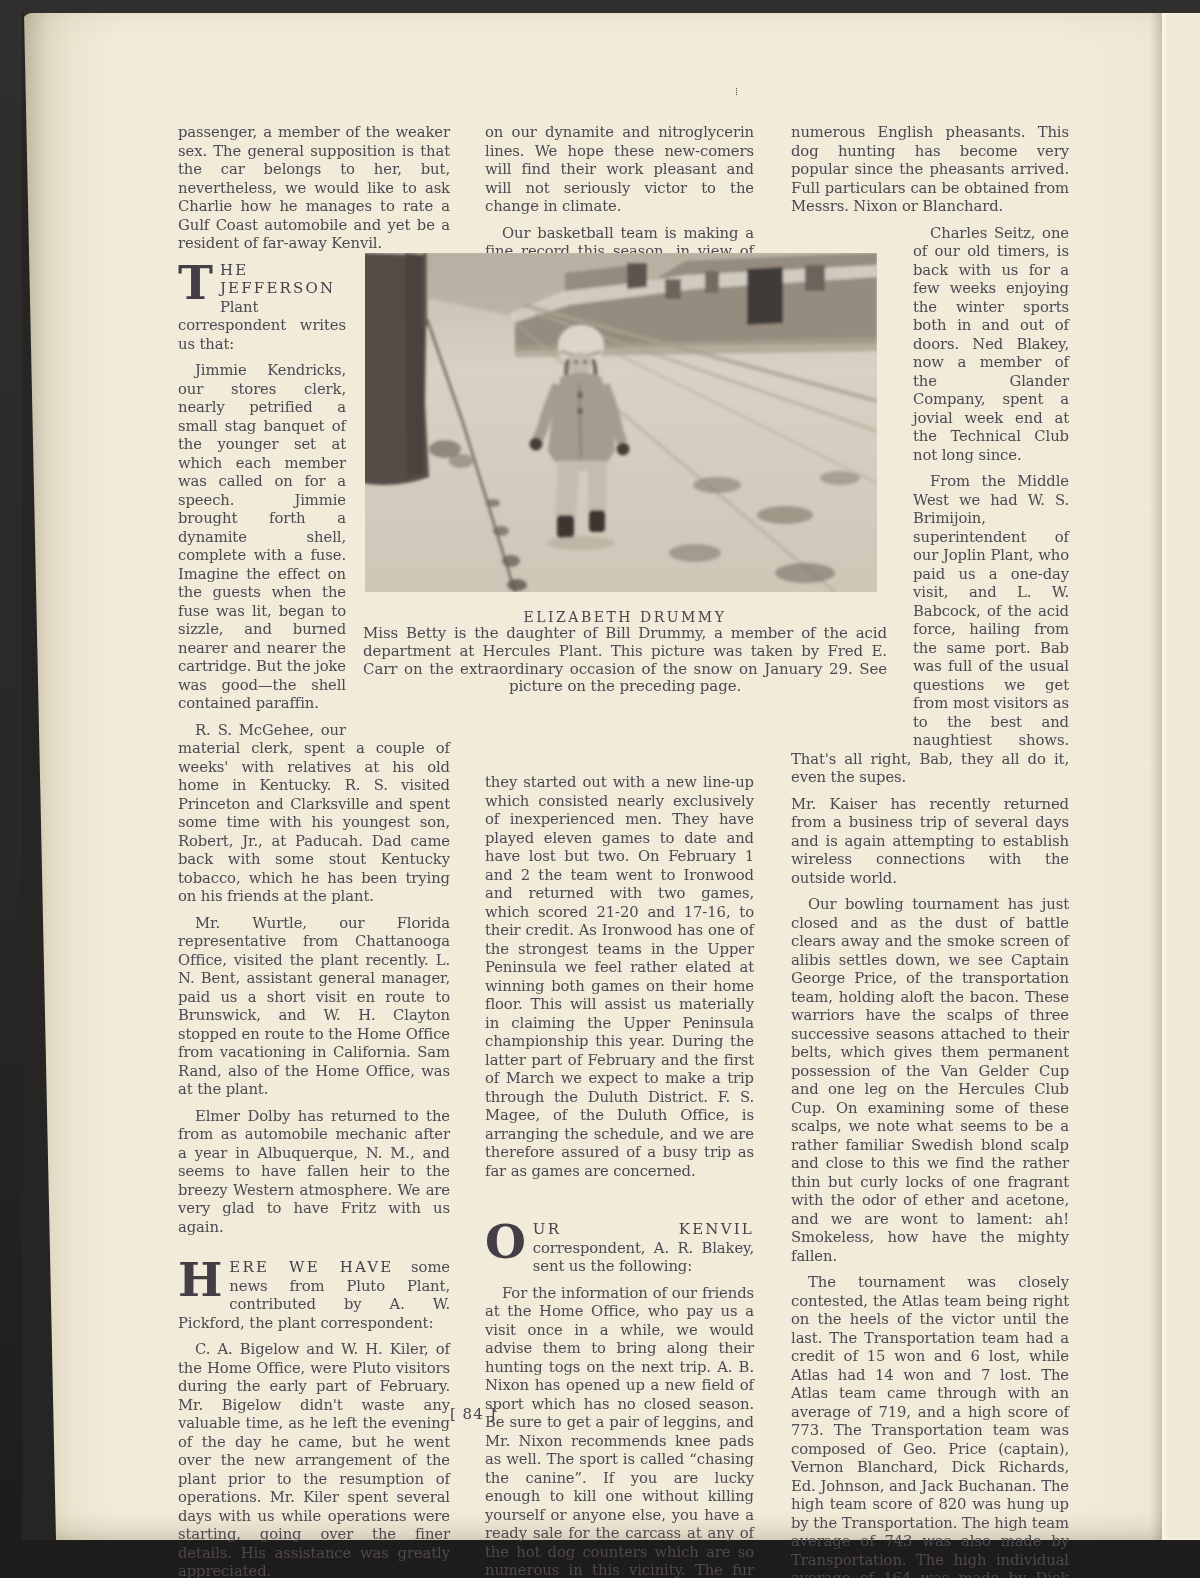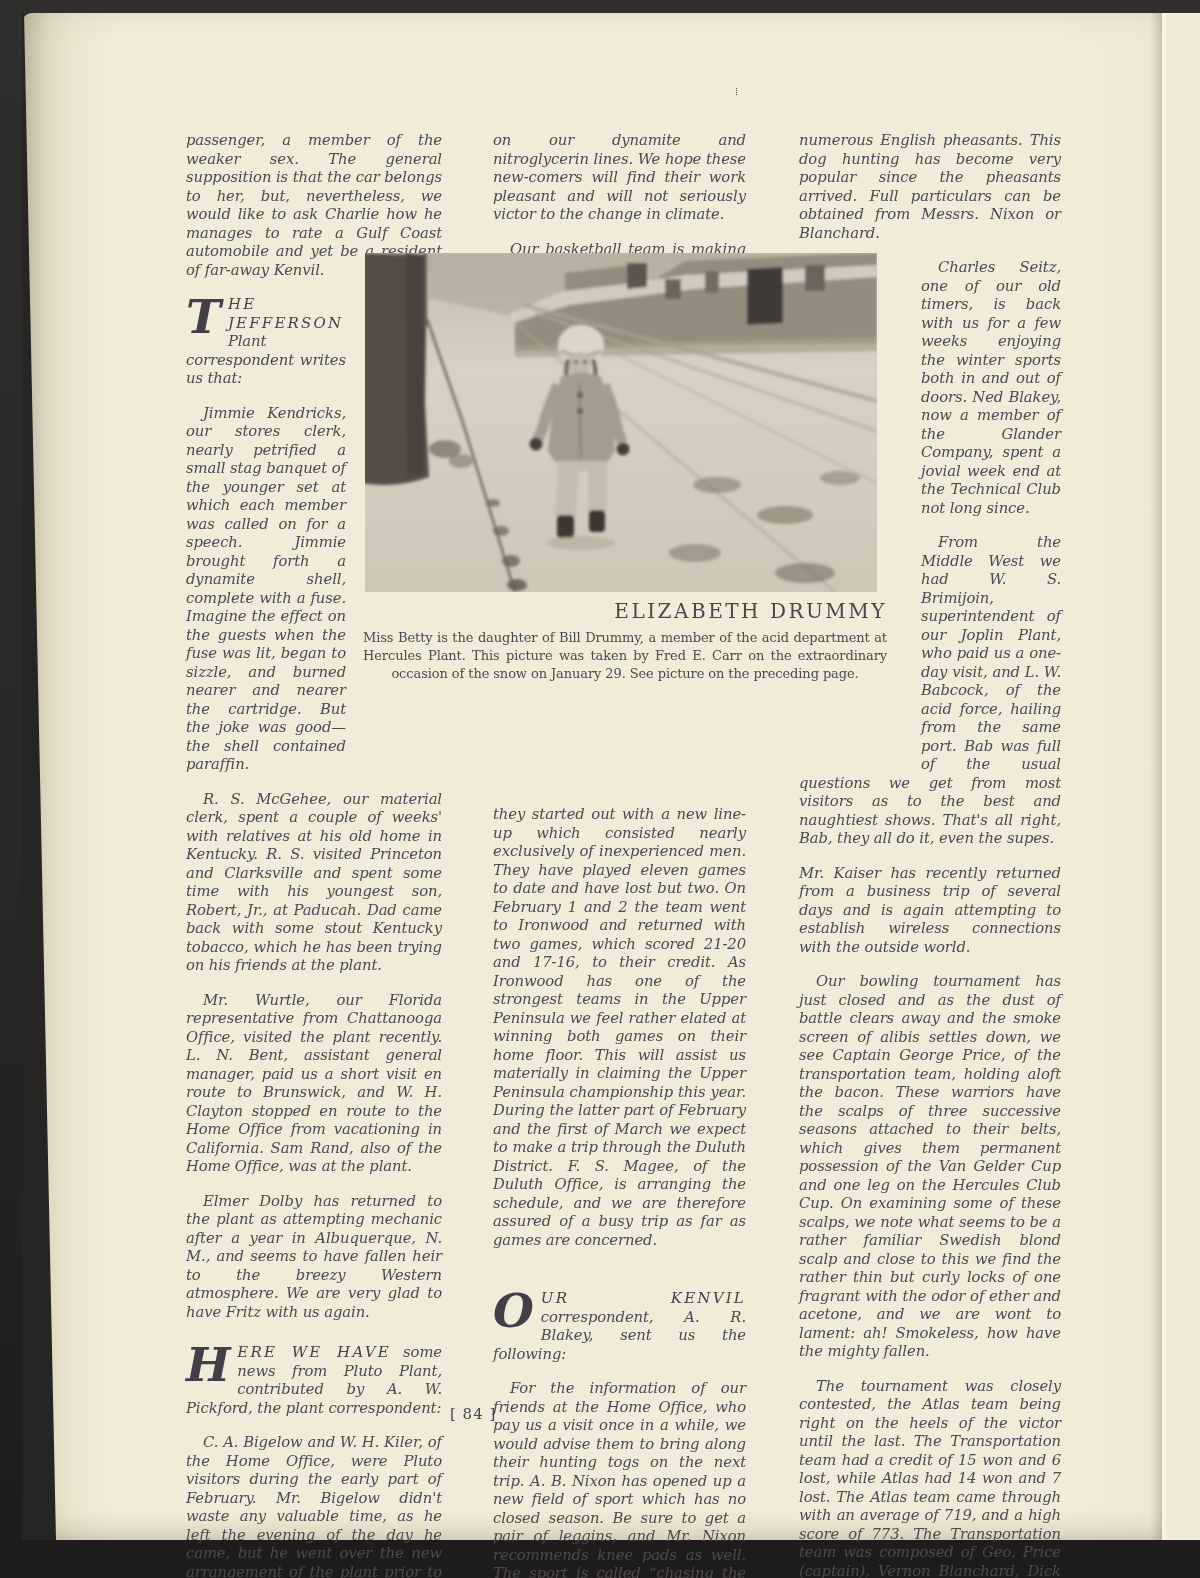--- a/index.html
+++ b/index.html
@@ -27,41 +27,41 @@
     position:absolute;left:1140px;top:0;width:38px;height:100%;
     background:#efe9d6;box-shadow:inset 3px 0 4px rgba(253,249,238,.9);
   }
   .col{
     position:absolute;top:102px;text-align:justify;
     font-size:14.8px;line-height:18.5px;letter-spacing:-.1px;
   }
   #colL{left:148px;width:288px;}
   #colM{left:455px;width:285px;}
   #colR{left:761px;width:294px;}
-  .col p{margin:16px;hyphens:none;font-style:italic;}
+  .col p{margin:8px;hyphens:none;}
   .ind{text-indent:17px;}
   .section-jeff{margin-top:5px;}
   .section-pluto{margin-top:22px;}
   .section-kenvil{margin-top:40px;}
   .spacer-r{float:right;width:112px;height:478px;}
   .spacer-l{float:left;width:122px;height:490px;margin-top:19px;}
   .fig-gap{height:478px;}
   .dropcap{
     float:left;font-size:47px;line-height:38px;font-weight:700;
     color:#453e46;padding:3px 7px 0 0;
   }
   .sec-head{letter-spacing:2.2px;font-size:15px;color:#474049;}
   .figure{position:absolute;left:341px;top:240px;width:524px;}
   .photo{width:512px;height:339px;display:block;margin-left:2px;}
   .cap-title{
-    margin-top:7px;text-align:right;font-size:20px;letter-spacing:2.5px;
+    margin-top:17px;text-align:center;font-size:14px;letter-spacing:2.5px;
     color:#4b444d;
   }
   .cap-text{
-    margin-top:6px;font-size:13px;line-height:17.8px;color:#4e4852;
+    font-size:15px;line-height:17.8px;color:#4e4852;
     text-align:justify;text-align-last:center;letter-spacing:-.1px;
   }
   .footer{
     position:absolute;left:428px;top:1392px;width:300px;
     font-size:15px;letter-spacing:1px;color:#4b444d;
   }
   .artifact{
     position:absolute;left:713px;top:76px;font-size:11px;line-height:5px;
     color:#5d5560;letter-spacing:0;
   }
@@ -74,21 +74,21 @@
   <div class="artifact">⁞</div>
 
   <div class="col" id="colL">
     <p>passenger, a member of the weaker sex. The general supposition is that the car belongs to her, but, nevertheless, we would like to ask Charlie how he manages to rate a Gulf Coast automobile and yet be a resident of far-away Kenvil.</p>
     <div class="section-jeff">
       <div class="spacer-r"></div>
       <p><span class="dropcap">T</span><span class="sec-head">HE JEFFERSON</span><span> Plant correspondent writes us that:</span></p>
       <p class="ind">Jimmie Kendricks, our stores clerk, nearly petrified a small stag banquet of the younger set at which each member was called on for a speech. Jimmie brought forth a dynamite shell, complete with a fuse. Imagine the effect on the guests when the fuse was lit, began to sizzle, and burned nearer and nearer the cartridge. But the joke was good—the shell contained paraffin.</p>
       <p class="ind">R. S. McGehee, our material clerk, spent a couple of weeks' with relatives at his old home in Kentucky. R. S. visited Princeton and Clarksville and spent some time with his youngest son, Robert, Jr., at Paducah. Dad came back with some stout Kentucky tobacco, which he has been trying on his friends at the plant.</p>
       <p class="ind">Mr. Wurtle, our Florida representative from Chattanooga Office, visited the plant recently. L. N. Bent, assistant general manager, paid us a short visit en route to Brunswick, and W. H. Clayton stopped en route to the Home Office from vacationing in California. Sam Rand, also of the Home Office, was at the plant.</p>
-      <p class="ind">Elmer Dolby has returned to the plant as attempting mechanic after a year in Albuquerque, N. M., and seems to have fallen heir to the breezy Western atmosphere. We are very glad to have Fritz with us again.</p>
+      <p class="ind">Elmer Dolby has returned to the from as automobile mechanic after a year in Albuquerque, N. M., and seems to have fallen heir to the breezy Western atmosphere. We are very glad to have Fritz with us again.</p>
     </div>
     <div class="section-pluto">
       <p><span class="dropcap">H</span><span class="sec-head">ERE WE HAVE</span><span> some news from Pluto Plant, contributed by A. W. Pickford, the plant correspondent:</span></p>
       <p class="ind">C. A. Bigelow and W. H. Kiler, of the Home Office, were Pluto visitors during the early part of February. Mr. Bigelow didn't waste any valuable time, as he left the evening of the day he came, but he went over the new arrangement of the plant prior to the resumption of operations. Mr. Kiler spent several days with us while operations were starting, going over the finer details. His assistance was greatly appreciated.</p>
       <p class="ind">Fred Barnard, gelatin line foreman at Joplin, arrived early in December for a stay of several weeks' to assist in starting the new Talley mix house.</p>
       <p class="ind">Our force has been increased by Sam Knight, Raymond McCrite, and Bryan Tyer, who arrived from Fayville to work</p>
     </div>
   </div>
 
   <div class="col" id="colM">

